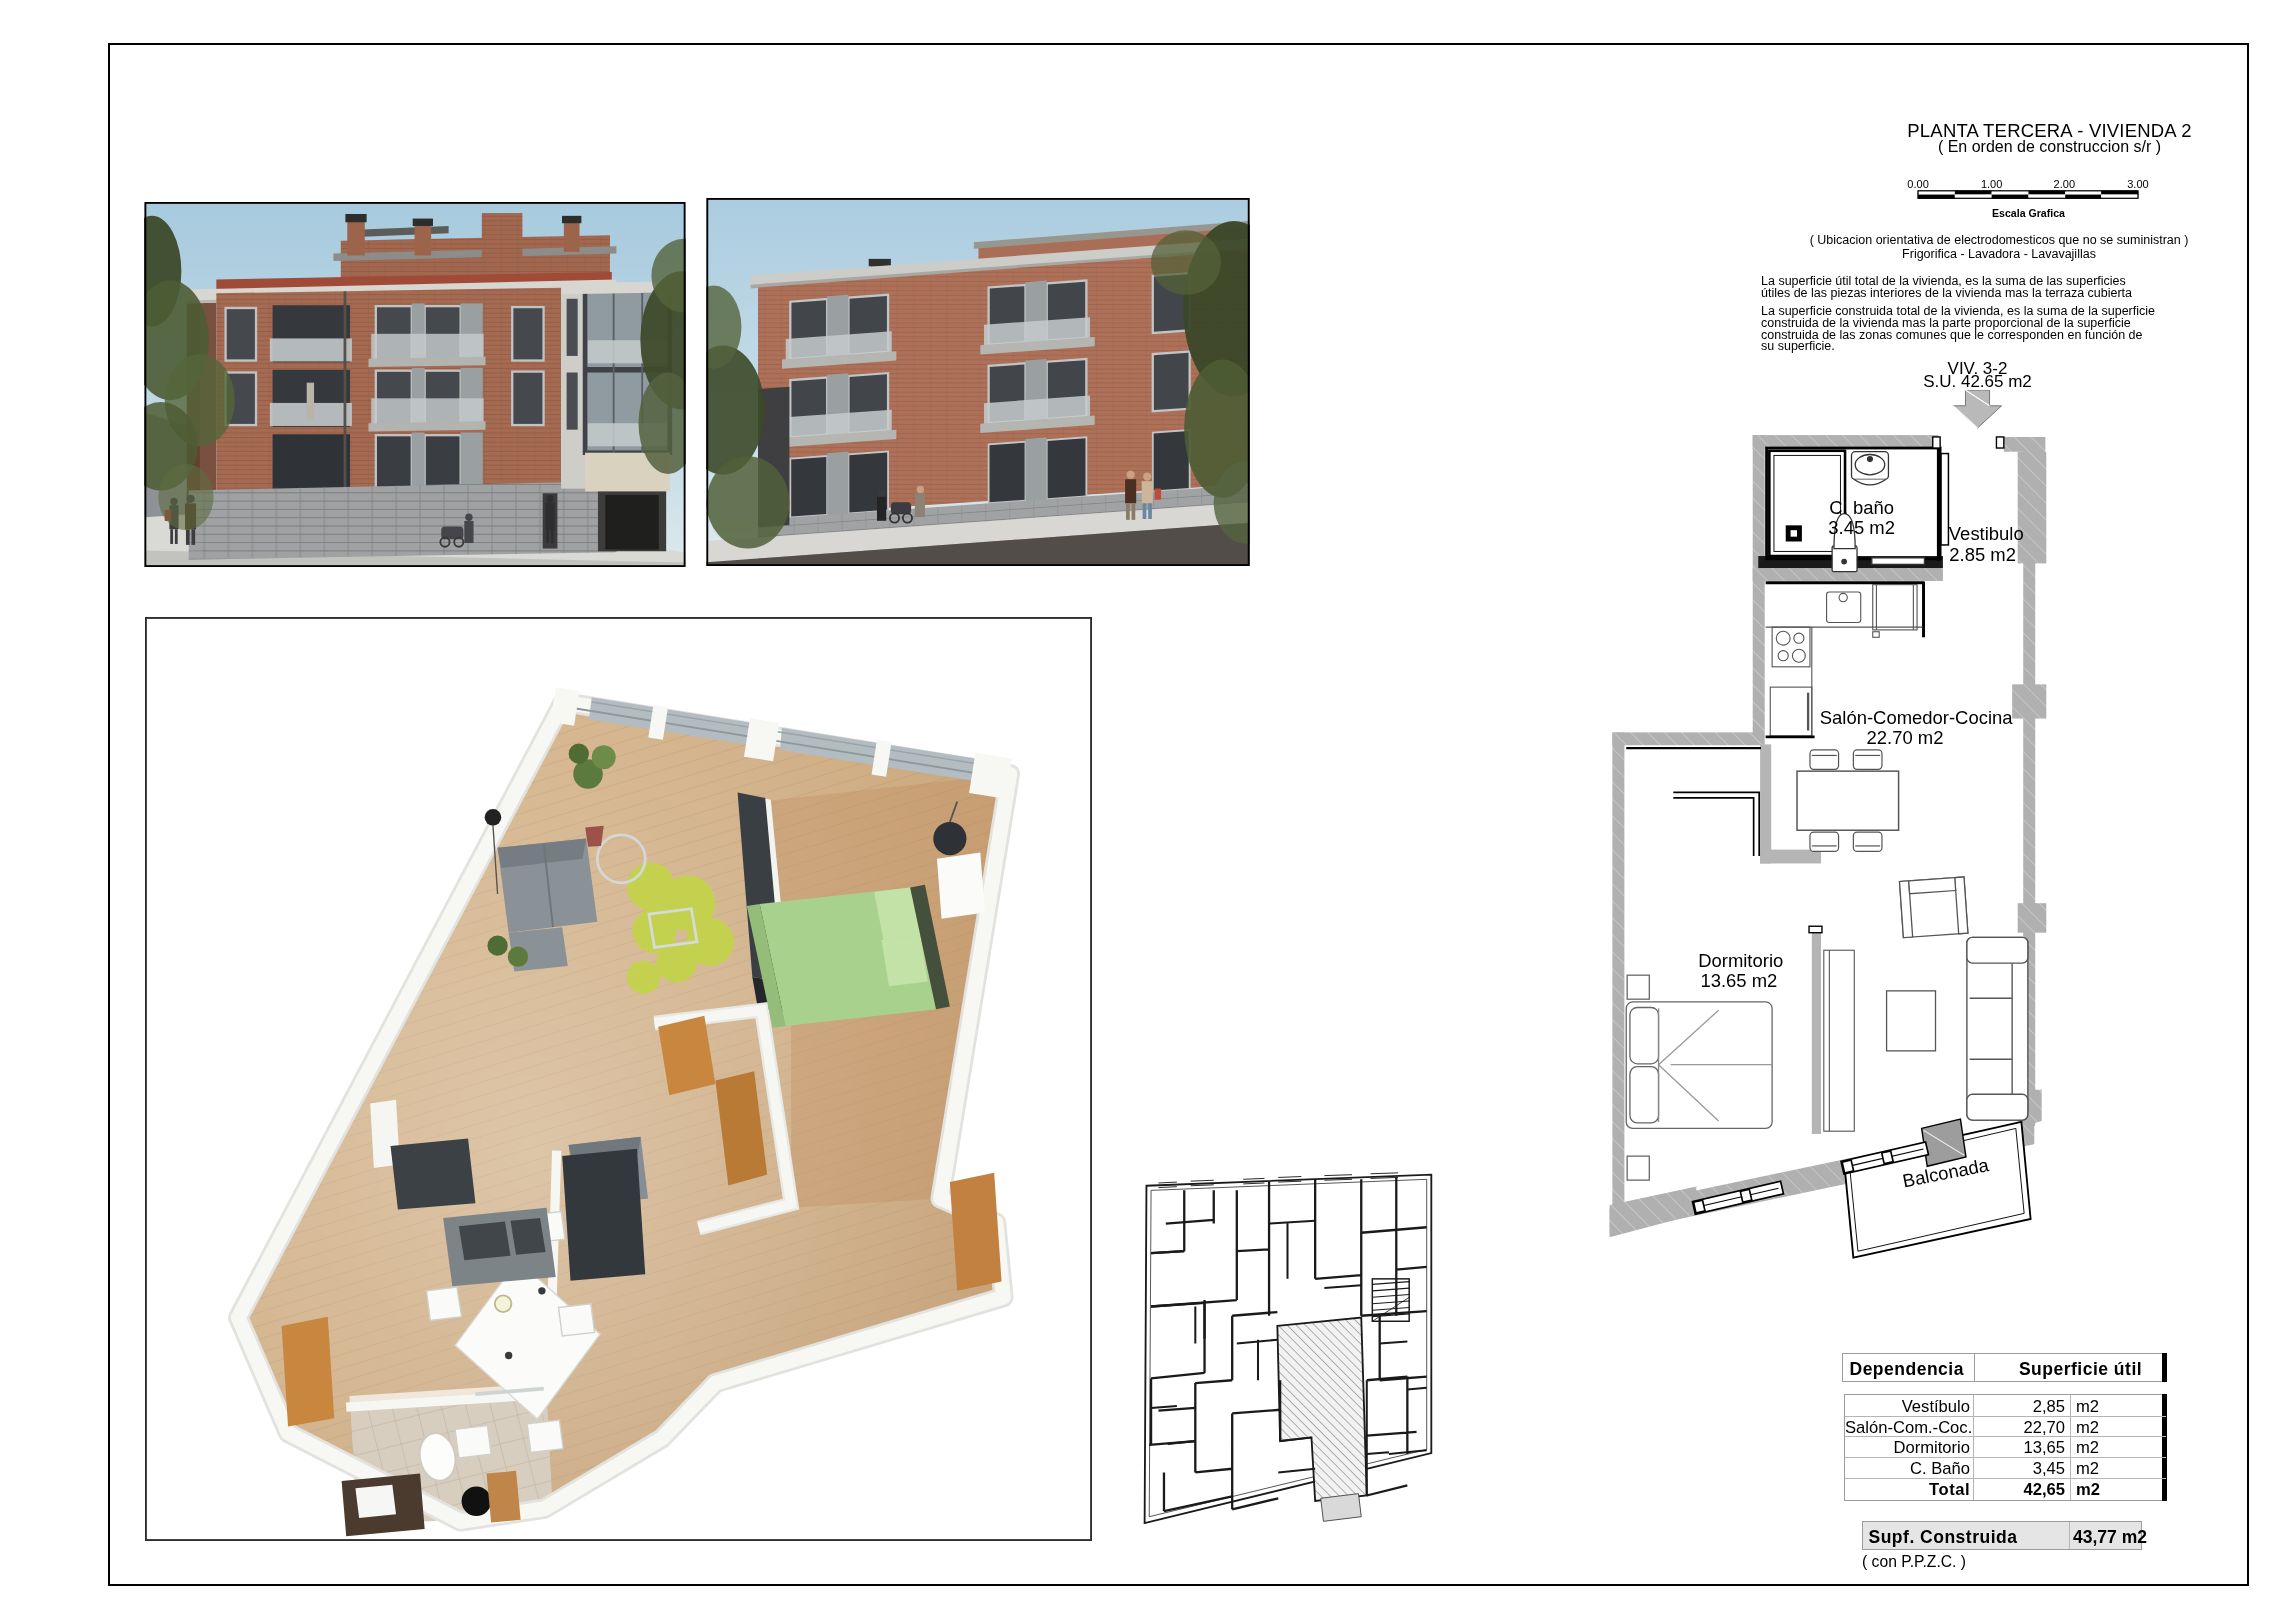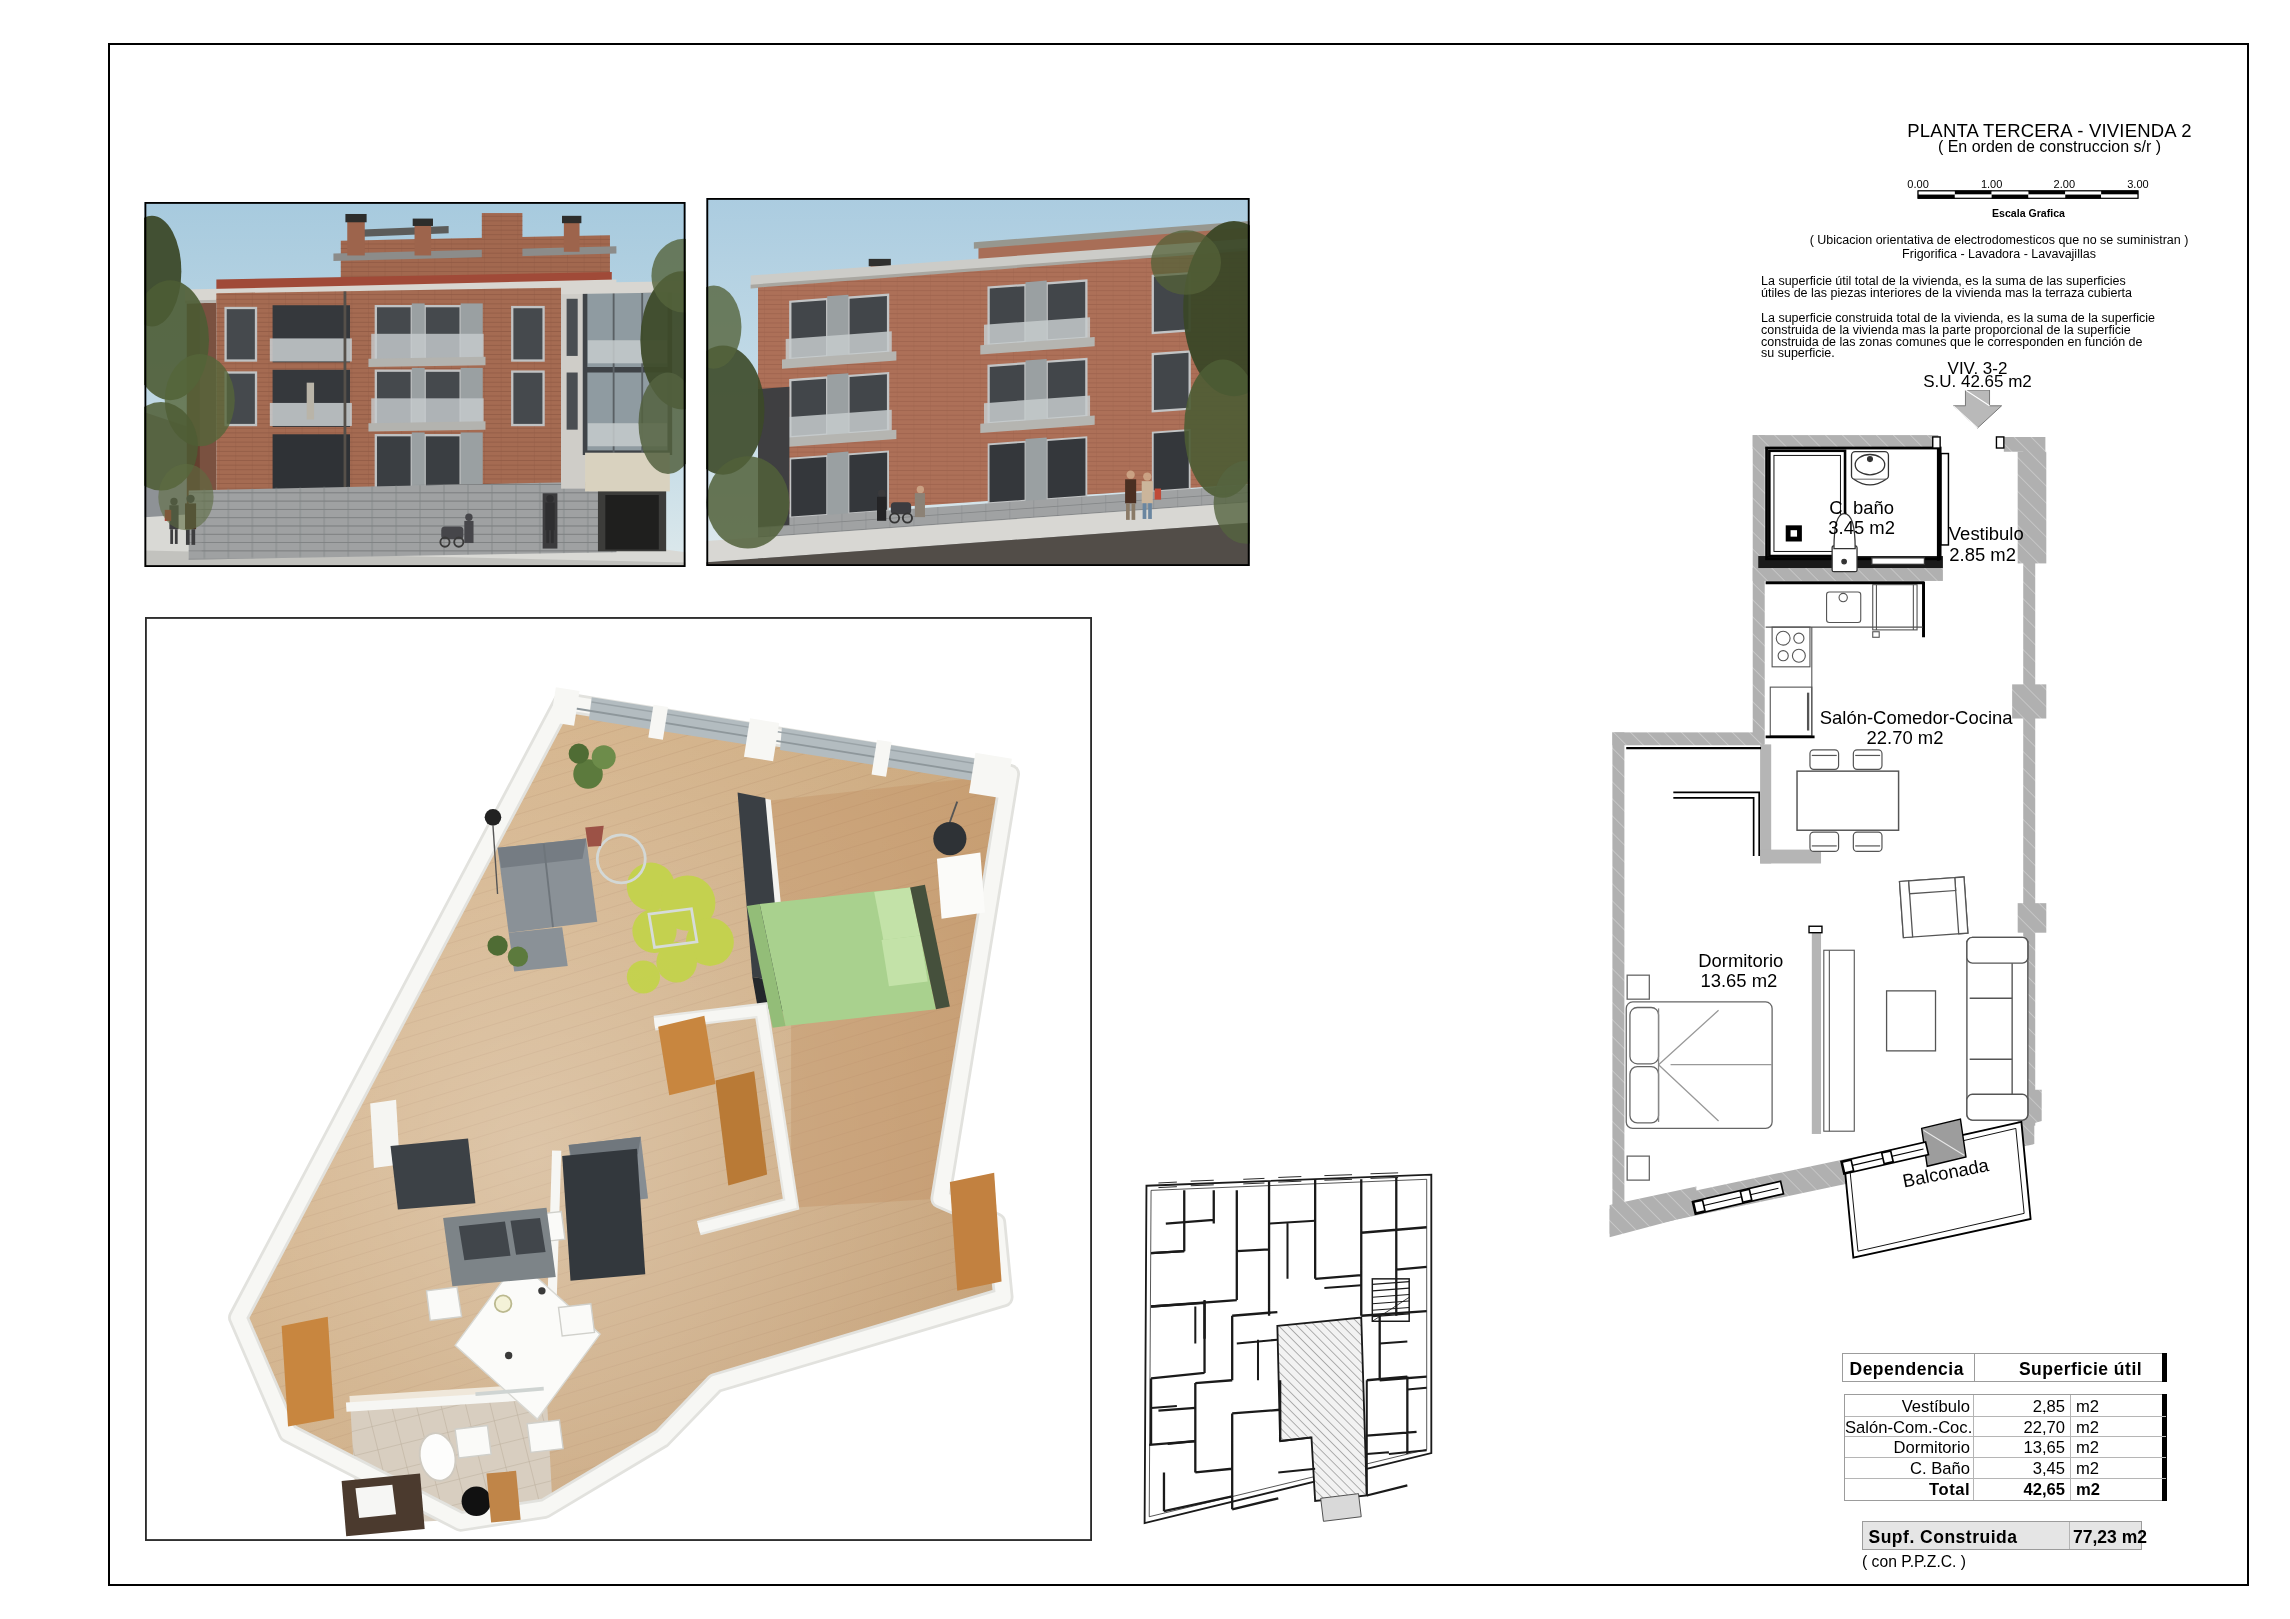--- a/index.html
+++ b/index.html
@@ -747,21 +747,21 @@
     <rect x="18" y="14" width="239" height="8" fill="none" stroke="#000" stroke-width="1.2"></rect>
   </g>
   <text x="138" y="42" text-anchor="middle" font-family="Liberation Sans, sans-serif" font-size="11.5" font-weight="bold">Escala Grafica</text>
 </svg>
 </div>
 
 <div class="abs" style="left:1761px;top:235px;width:476px;font-size:12.5px;line-height:11.7px;">
   <div style="text-align:center;">( Ubicacion orientativa de electrodomesticos que no se suministran )</div>
   <div style="text-align:center;margin-top:1.8px;">Frigorifica - Lavadora - Lavavajillas</div>
   <div style="margin-top:15.7px;">La superficie útil total de la vivienda, es la suma de las superficies<br>útiles de las piezas interiores de la vivienda mas la terraza cubierta</div>
-  <div style="margin-top:14px;">La superficie construida total de la vivienda, es la suma de la superficie<br>construida de la vivienda mas la parte proporcional de la superficie<br>construida de las zonas comunes que le corresponden en función de<br>su superficie.</div>
+  <div style="margin-top:7px;">La superficie construida total de la vivienda, es la suma de la superficie<br>construida de la vivienda mas la parte proporcional de la superficie<br>construida de las zonas comunes que le corresponden en función de<br>su superficie.</div>
 </div>
 
 <div class="abs" style="left:1885px;top:362px;width:185px;text-align:center;font-size:17px;line-height:13px;">VIV. 3-2<br>S.U. 42.65 m2</div>
 
 <div class="abs" style="left:1946px;top:390px;">
 <svg width="63" height="39" viewBox="0 0 68 42">
   <path d="M21 0 L47 0 L47 17 L60 17 L34 41 L8 17 L21 17 Z" fill="#b9b9b9" stroke="#6f6f6f" stroke-width="1"></path>
   <path d="M21 0 L47 17 M34 41 L8 17" stroke="#ffffff" stroke-width="1.2" fill="none"></path>
 </svg>
 </div>
@@ -794,17 +794,17 @@
   <div style="position:absolute;left:128px;top:64px;width:92px;text-align:right;">3,45</div>
   <div style="position:absolute;left:231px;top:64px;">m2</div>
   <div style="position:absolute;left:0;top:85px;width:125px;text-align:right;font-weight:bold;letter-spacing:0.5px;">Total</div>
   <div style="position:absolute;left:128px;top:85px;width:92px;text-align:right;font-weight:bold;">42,65</div>
   <div style="position:absolute;left:231px;top:85px;font-weight:bold;">m2</div>
 </div>
 
 <div class="abs" style="left:1862px;top:1521px;width:280px;height:29px;border:1.4px solid #9c9c9c;box-sizing:border-box;background:#e5e5e5;">
   <div style="position:absolute;left:0;top:0;bottom:0;width:206px;border-right:1.4px solid #b5b5b5;"></div>
   <div style="position:absolute;left:5.5px;top:4.6px;font-size:17.5px;font-weight:bold;letter-spacing:0.5px;">Supf. Construida</div>
-  <div style="position:absolute;left:210px;top:4.6px;font-size:17.5px;font-weight:bold;white-space:nowrap;">77,23 m2</div>
+  <div style="position:absolute;left:210px;top:4.6px;font-size:17.5px;font-weight:bold;white-space:nowrap;">43,77 m2</div>
 </div>
 
 <div class="abs" style="left:1862px;top:1553px;font-size:15.7px;">( con P.P.Z.C. )</div>
 
 
 </body></html>

